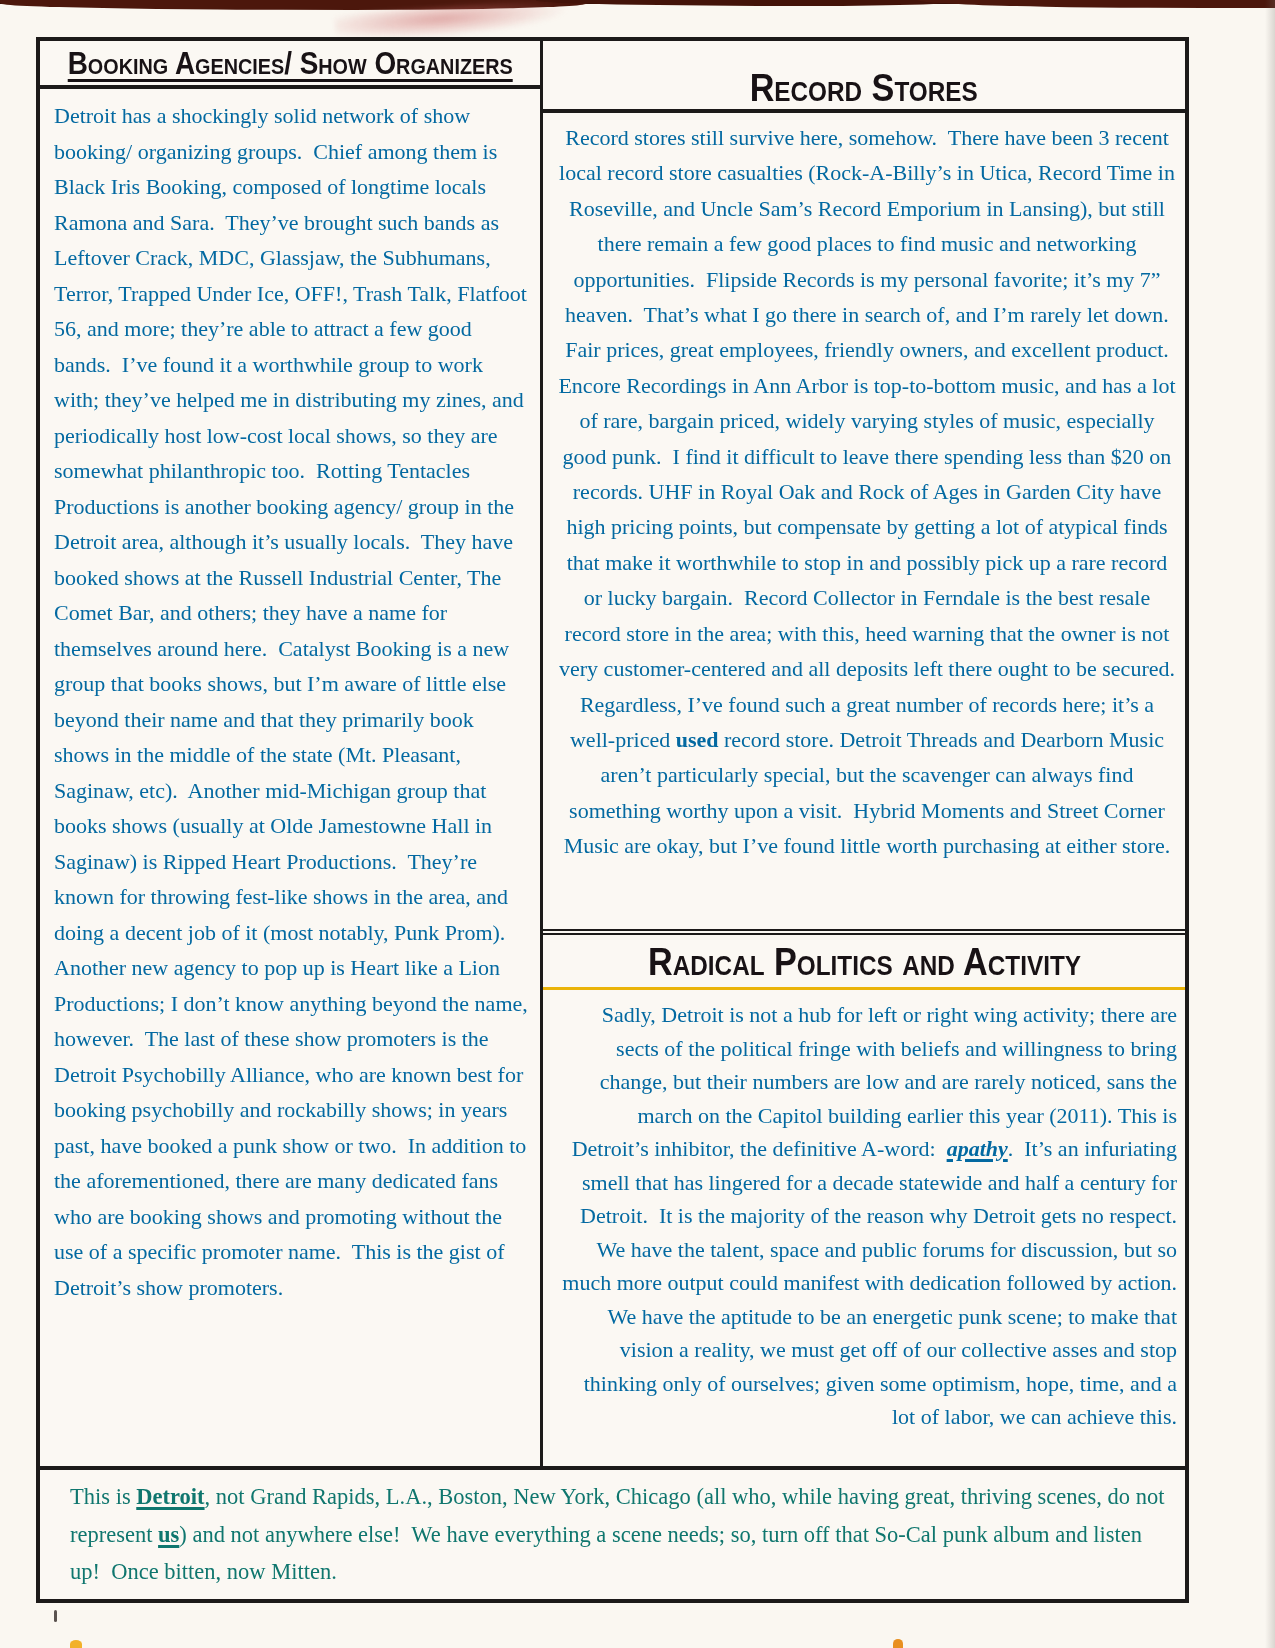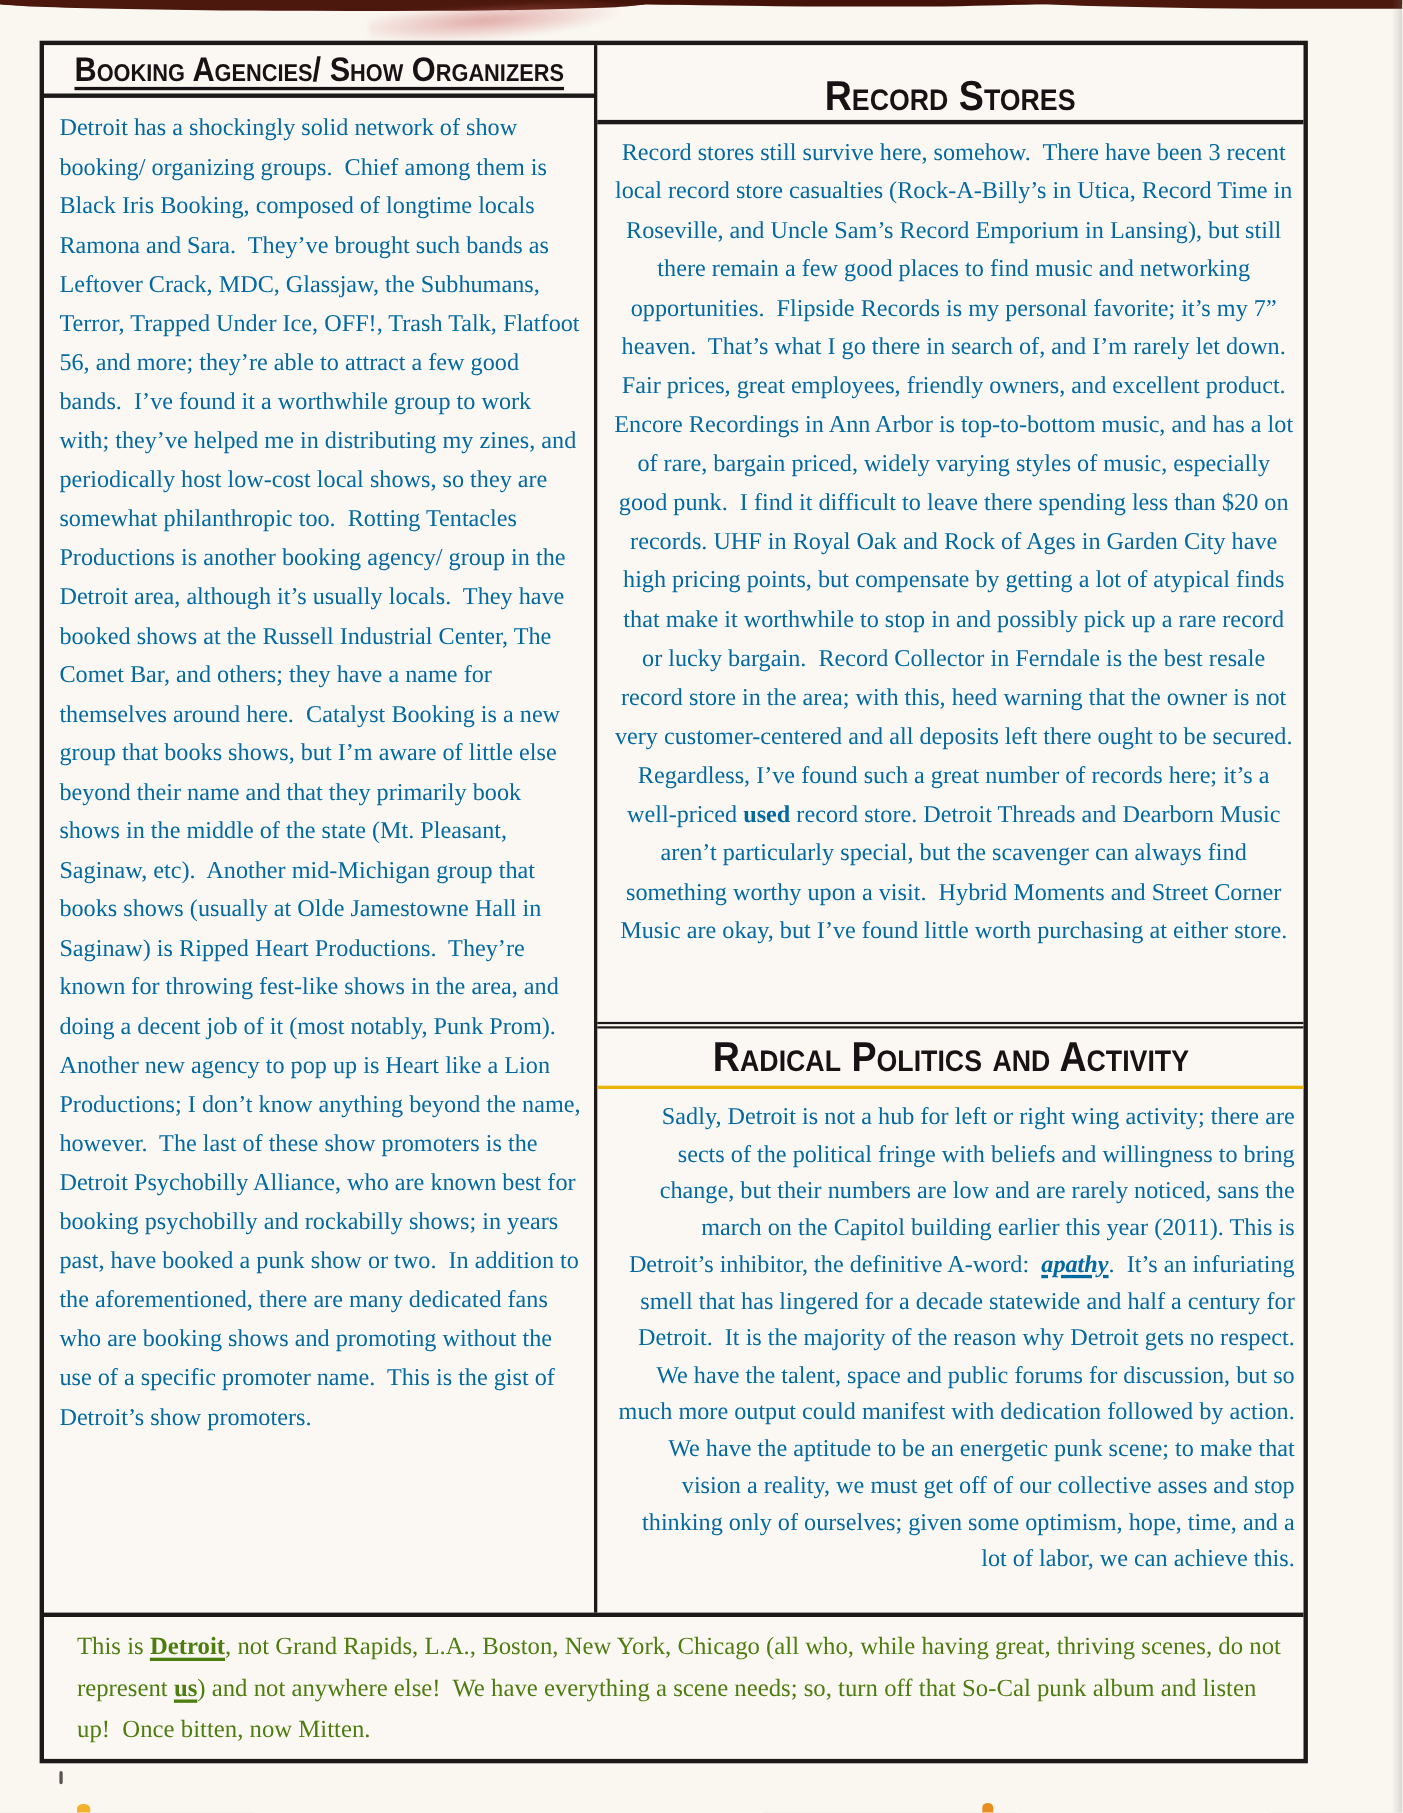--- a/index.html
+++ b/index.html
@@ -83,21 +83,21 @@
     line-height:33.5px;
     flex:1;
     text-align:right;
   }
   .footer{
     flex:0 0 auto;
     border-top:4px solid #1c1a19;
     padding:8px 14px 0 30px;
     font-size:22.5px;
     line-height:37.5px;
-    color:#4d7c0f;
+    color:#0f766e;
     white-space:pre-wrap;
     height:121px;
     box-sizing:content-box;
   }
 
   .run-b{font-weight:bold;}
   .run-bu{font-weight:bold;text-decoration:underline;text-decoration-thickness:2.5px;text-underline-offset:3px;}
   .run-biu{font-weight:bold;font-style:italic;text-decoration:underline;text-decoration-thickness:2.5px;text-underline-offset:3px;}
 </style>
 </head>

